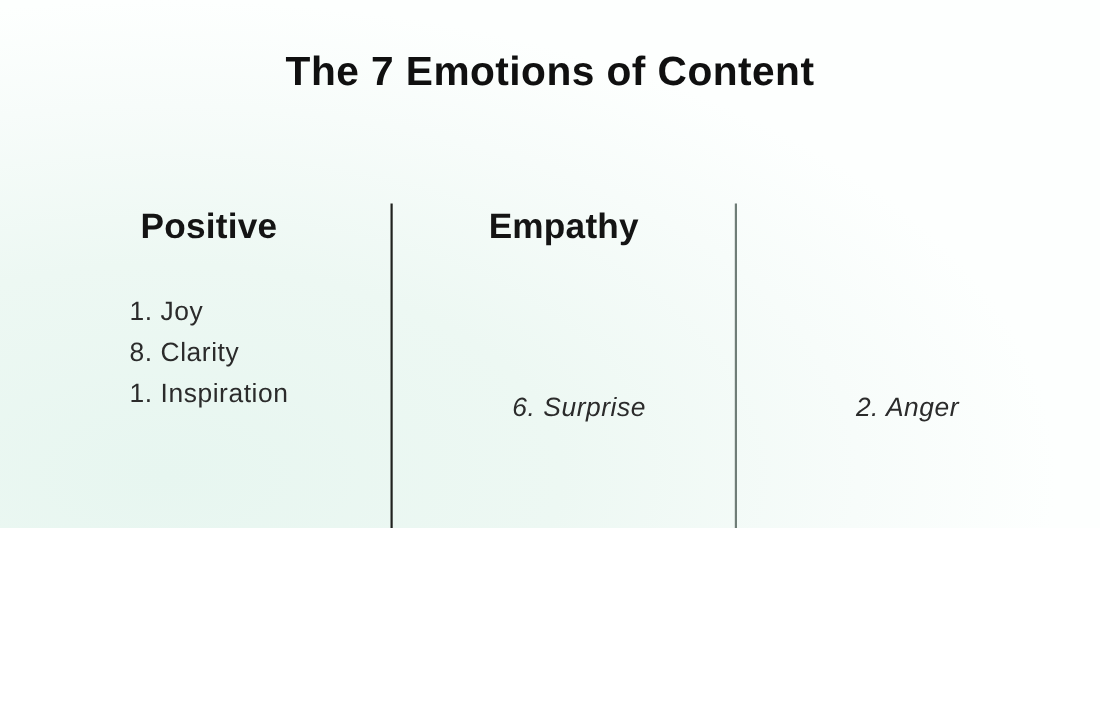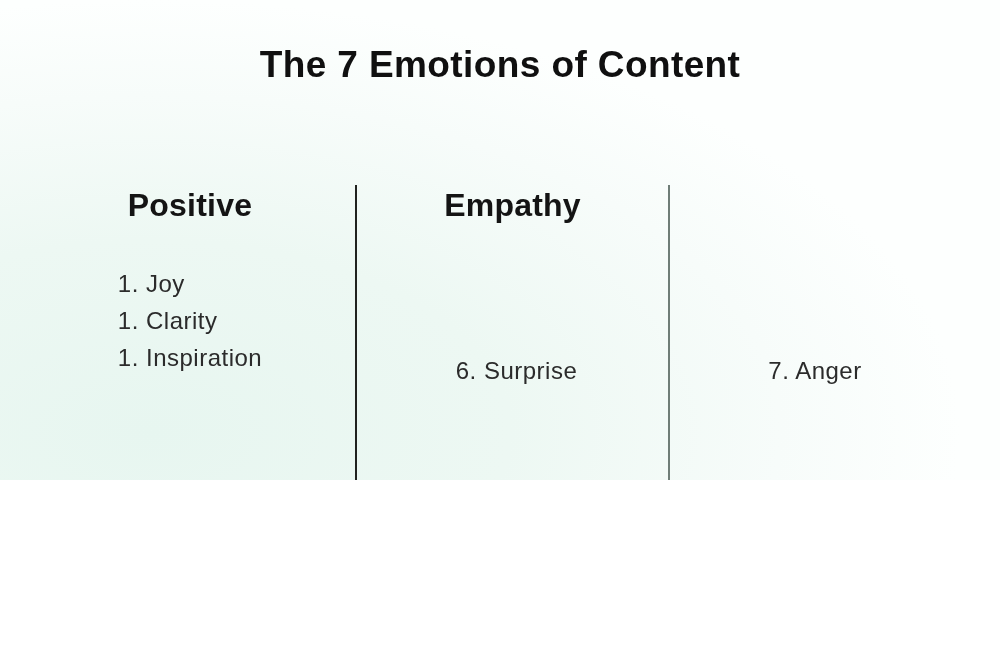--- a/index.html
+++ b/index.html
@@ -75,56 +75,57 @@
     font-weight: 300;
     letter-spacing: 0.5px;
     line-height: 37px;
     color: #2b2b2b;
     white-space: nowrap;
   }
   
   .single-item-wrap {
     position: absolute;
     top: 167px;
-    left: 4px;
+    left: 14px;
     width: 100%;
     text-align: center;
+    font-style: italic;
   }
 </style>
 </head>
 <body>
 
 <div class="stage">
 
   <h1 class="title">The 7 Emotions of Content</h1>
 
   <div class="table">
 
     <div class="col col-positive">
       <div class="col-header">Positive</div>
       <div class="items-wrap">
         <ul class="items">
           <li class="item">1. Joy</li>
-          <li class="item">1. Clarity</li>
+          <li class="item">8. Clarity</li>
           <li class="item">1. Inspiration</li>
         </ul>
       </div>
     </div>
 
     <div class="divider divider-1"></div>
 
     <div class="col col-neutral">
       <div class="col-header">Empathy</div>
       <div class="single-item-wrap">
         <span class="item">6. Surprise</span>
       </div>
     </div>
 
     <div class="divider divider-2"></div>
 
     <div class="col col-negative">
       <div class="single-item-wrap">
-        <span class="item">7. Anger</span>
+        <span class="item">2. Anger</span>
       </div>
     </div>
 
   </div>
 </div>
 
 </body></html>

